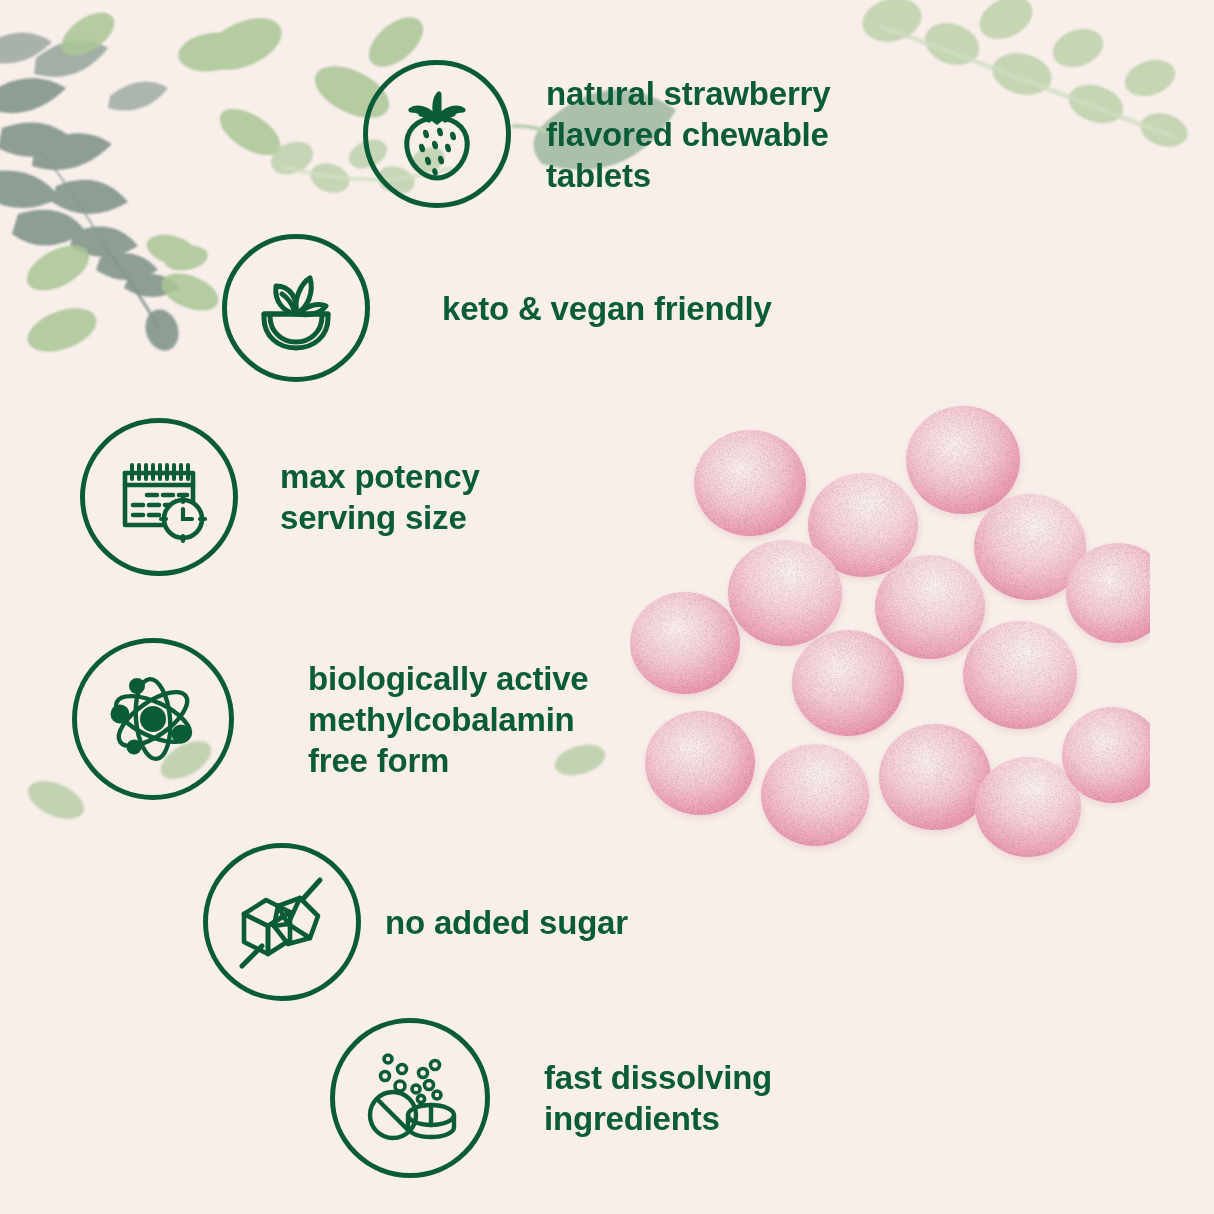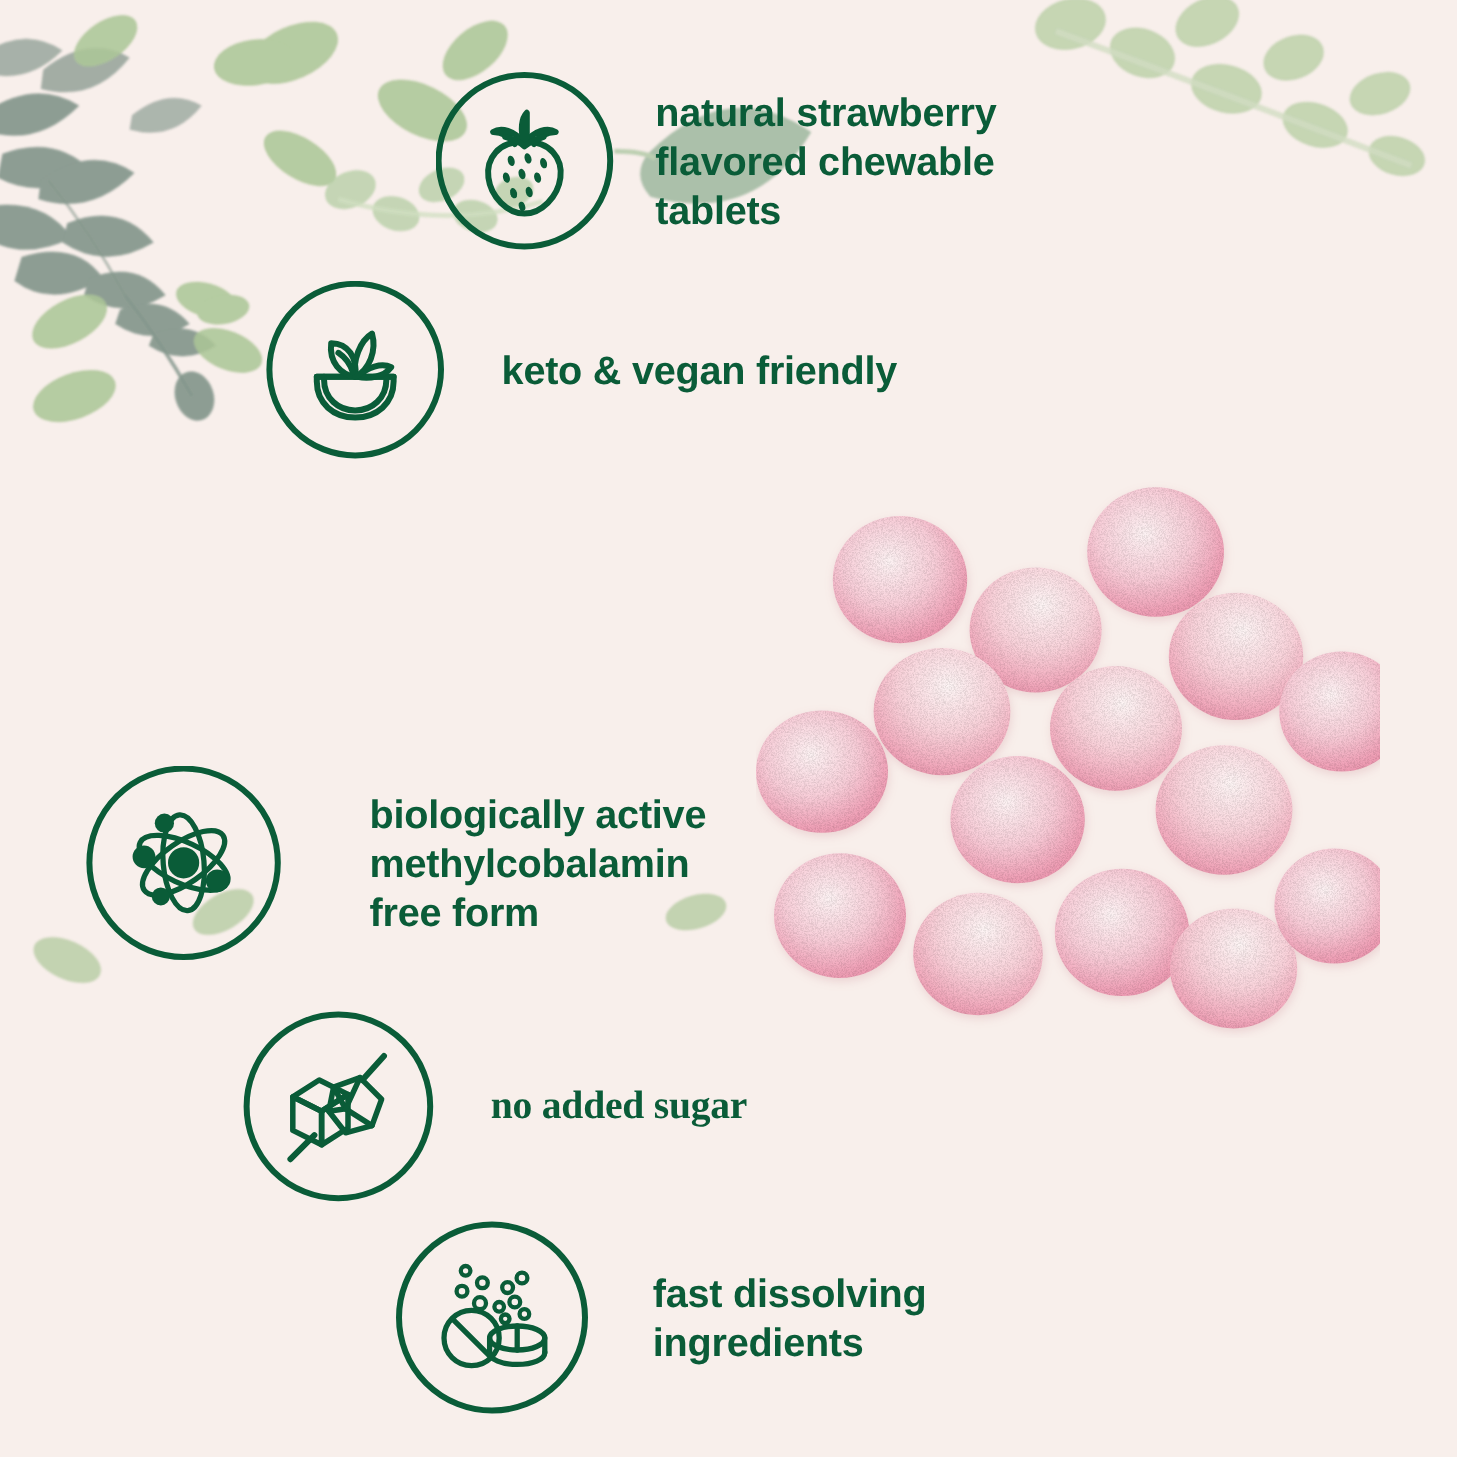--- a/index.html
+++ b/index.html
@@ -32,33 +32,33 @@
     white-space:pre-line;
   }
 
   
   #feat-0{left:363px;top:60px;}
   #feat-0 .icon-circle{width:138px;height:138px;}
   #feat-0 .f-text{margin-left:35px;}
 
   #feat-1{left:222px;top:234px;}
   #feat-1 .icon-circle{width:138px;height:138px;}
-  #feat-1 .f-text{margin-left:48px;}
+  #feat-1 .f-text{margin-left:72px;}
 
   #feat-2{left:80px;top:418px;}
   #feat-2 .icon-circle{width:148px;height:148px;}
   #feat-2 .f-text{margin-left:42px;}
 
   #feat-3{left:72px;top:638px;gap:34px;}
   #feat-3 .icon-circle{width:152px;height:152px;}
   #feat-3 .f-text{margin-left:40px;}
 
   #feat-4{left:203px;top:843px;}
   #feat-4 .icon-circle{width:148px;height:148px;}
-  #feat-4 .f-text{margin-left:48px;font-family:Liberation Serif, serif;}
+  #feat-4 .f-text{margin-left:24px;}
 
   #feat-5{left:330px;top:1018px;}
   #feat-5 .icon-circle{width:150px;height:150px;}
   #feat-5 .f-text{margin-left:54px;}
 
   .ico{display:block;}
 </style>
 </head>
 <body>
 
@@ -225,20 +225,50 @@
           <path d="M52 58 C40 56 30 46 32 30 C46 30 54 42 52 58 Z"></path>
           <path d="M54 58 C62 50 74 46 82 50 C76 58 64 60 54 58 Z"></path>
           <path d="M52 58 C50 44 56 28 66 22 C70 36 64 52 52 58 Z"></path>
           <path d="M38 38 C44 42 48 48 50 54"></path>
         </g>
       </svg>
     </div>
     <div class="f-text">keto &amp; vegan friendly</div>
   </div>
 
+  <div class="feature" id="feat-2">
+    <div class="icon-circle">
+      <svg class="ico" width="108" height="108" viewBox="0 0 108 108">
+        <g fill="none" stroke="#0a5c38" stroke-width="4.6" stroke-linecap="round" stroke-linejoin="round">
+
+          <path d="M20 30 L20 82 L70 82"></path>
+          <path d="M20 30 L88 30 L88 66"></path>
+          <path d="M20 42 L88 42"></path>
+
+          <path d="M27 22 L27 36 M34 22 L34 36 M41 22 L41 36 M48 22 L48 36 M55 22 L55 36 M62 22 L62 36 M69 22 L69 36 M76 22 L76 36 M83 22 L83 36" stroke-width="4"></path>
+        </g>
+
+        <g stroke="#0a5c38" stroke-width="4.6" stroke-linecap="round">
+          <path d="M42 52 h10 M58 52 h10 M74 52 h8"></path>
+          <path d="M28 62 h10 M44 62 h10 M60 62 h8"></path>
+          <path d="M28 72 h10 M44 72 h10 M60 72 h6"></path>
+        </g>
+
+        <g fill="#f8efeb" stroke="#0a5c38" stroke-width="4.6" stroke-linecap="round">
+          <circle cx="78" cy="76" r="19"></circle>
+        </g>
+        <g stroke="#0a5c38" stroke-width="4.2" stroke-linecap="round" fill="none">
+          <path d="M78 66 L78 76 L87 76"></path>
+          <path d="M78 54 L78 59 M78 93 L78 98 M56 76 L61 76 M95 76 L100 76"></path>
+        </g>
+      </svg>
+    </div>
+    <div class="f-text">max potency
+serving size</div>
+  </div>
 
   <div class="feature" id="feat-3">
     <div class="icon-circle">
       <svg class="ico" width="110" height="110" viewBox="0 0 110 110">
         <g fill="none" stroke="#0a5c38" stroke-width="4.4">
           <ellipse cx="55" cy="55" rx="40" ry="17" transform="rotate(25 55 55)"></ellipse>
           <ellipse cx="55" cy="55" rx="40" ry="17" transform="rotate(85 55 55)"></ellipse>
           <ellipse cx="55" cy="55" rx="40" ry="17" transform="rotate(145 55 55)"></ellipse>
         </g>
         <g fill="#0a5c38">

